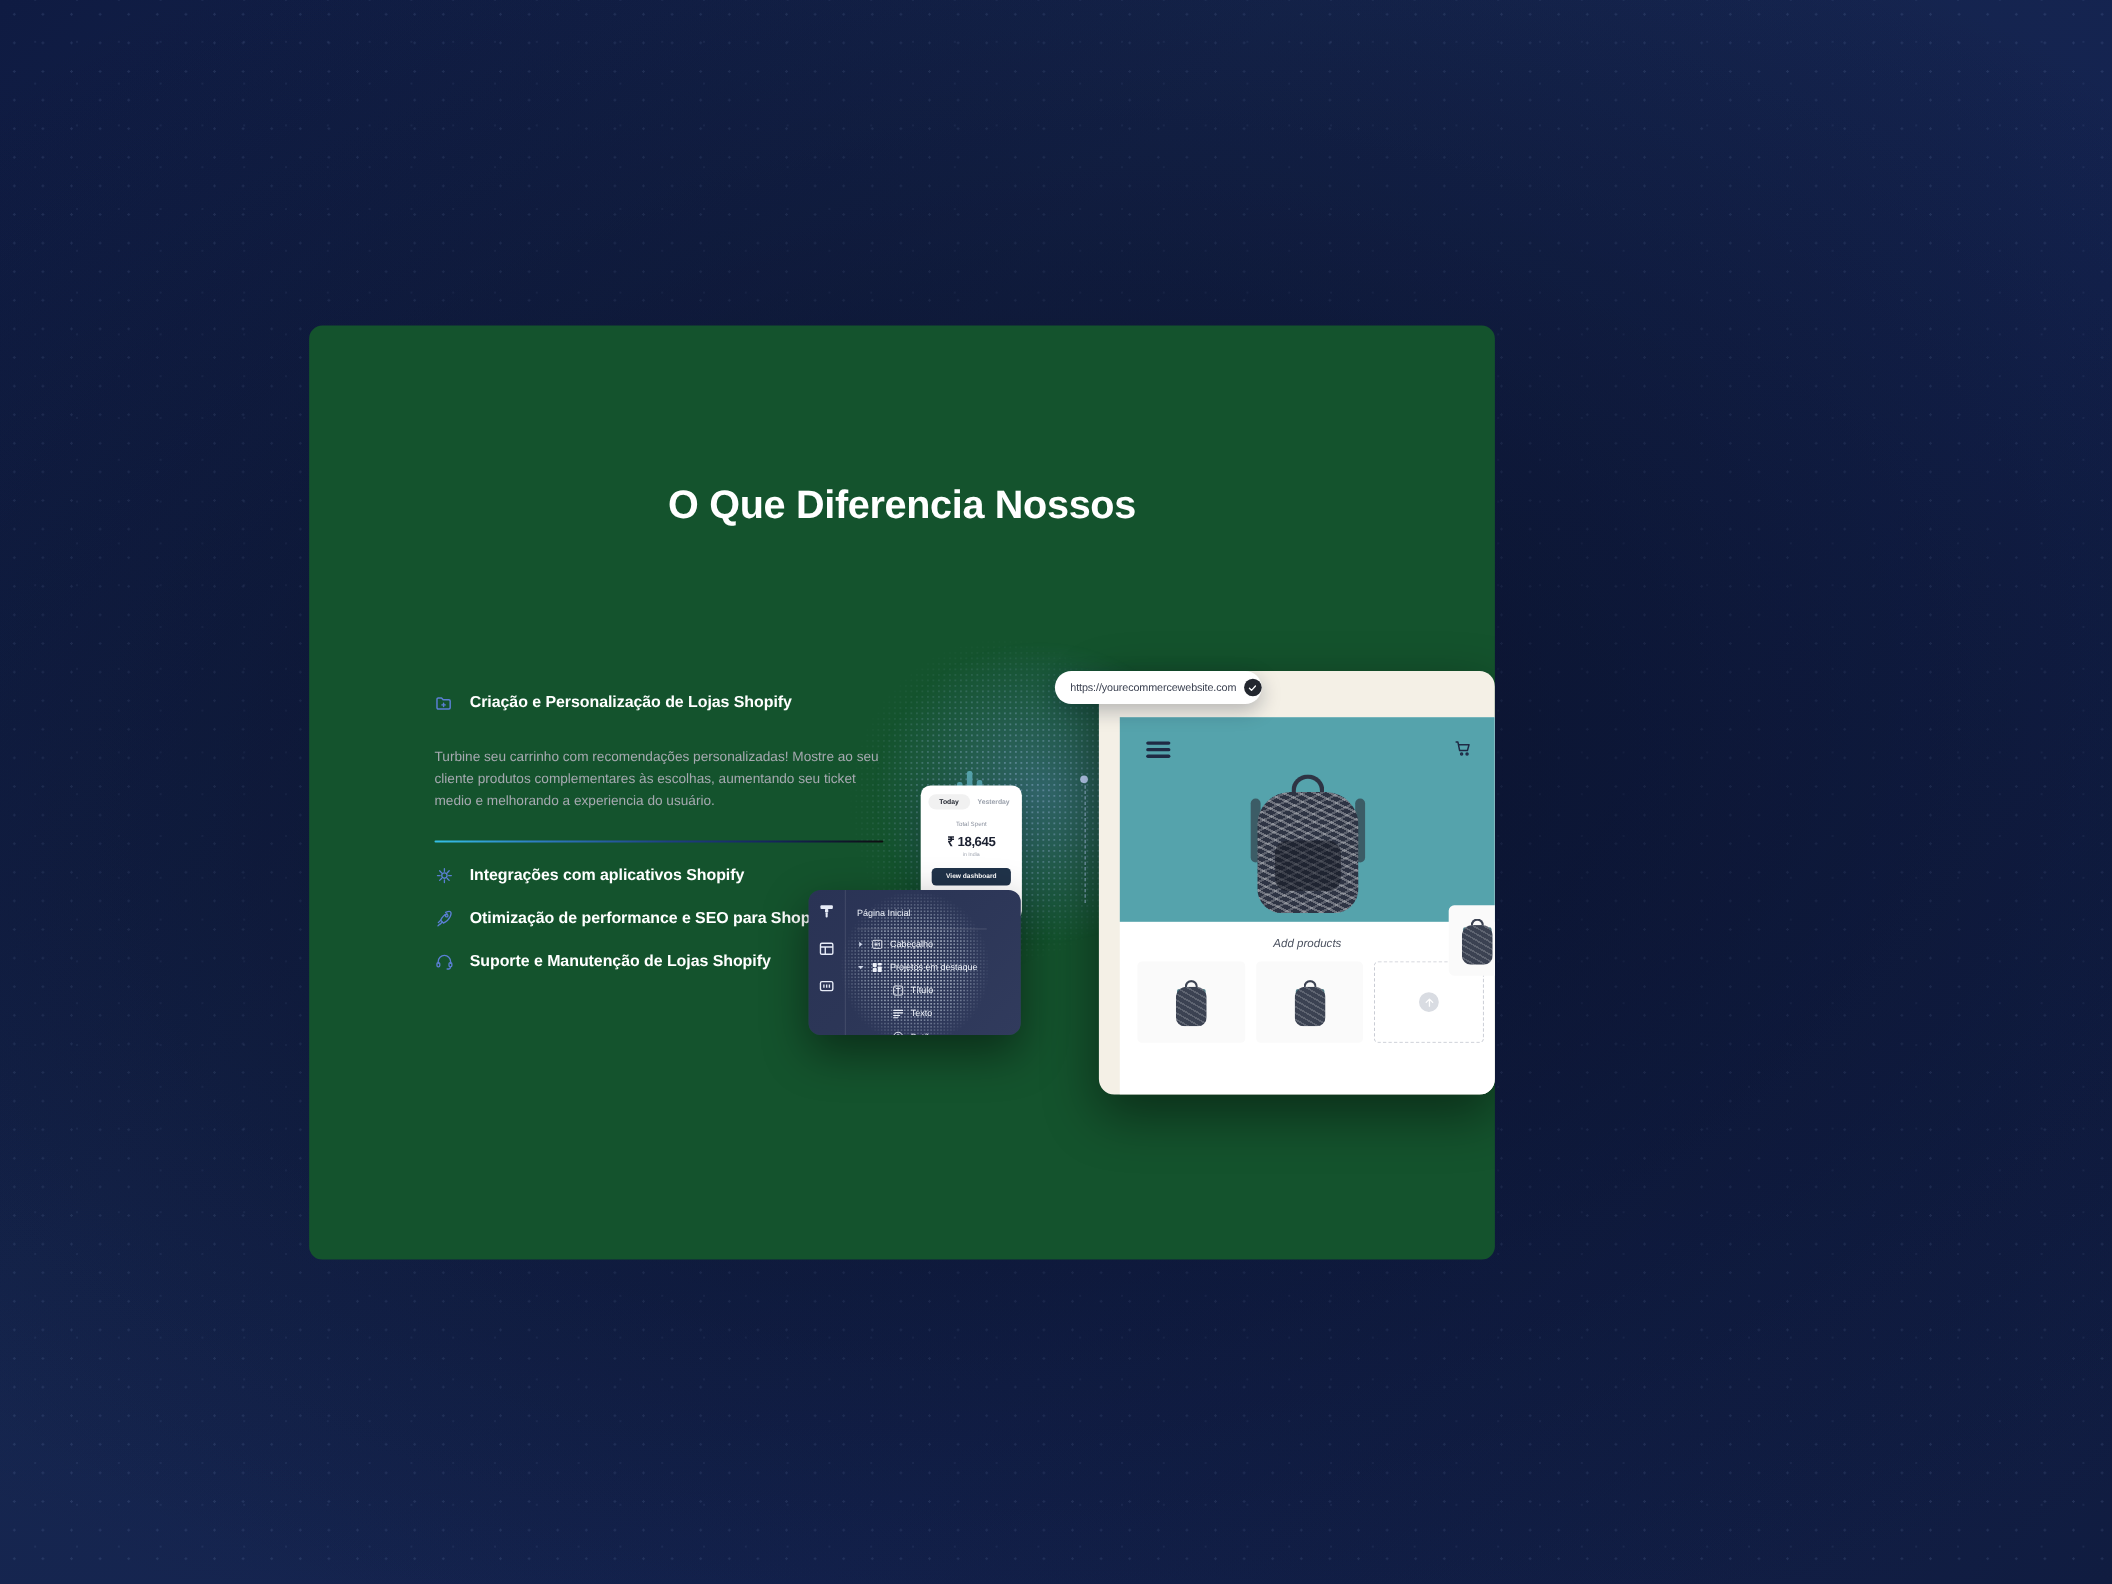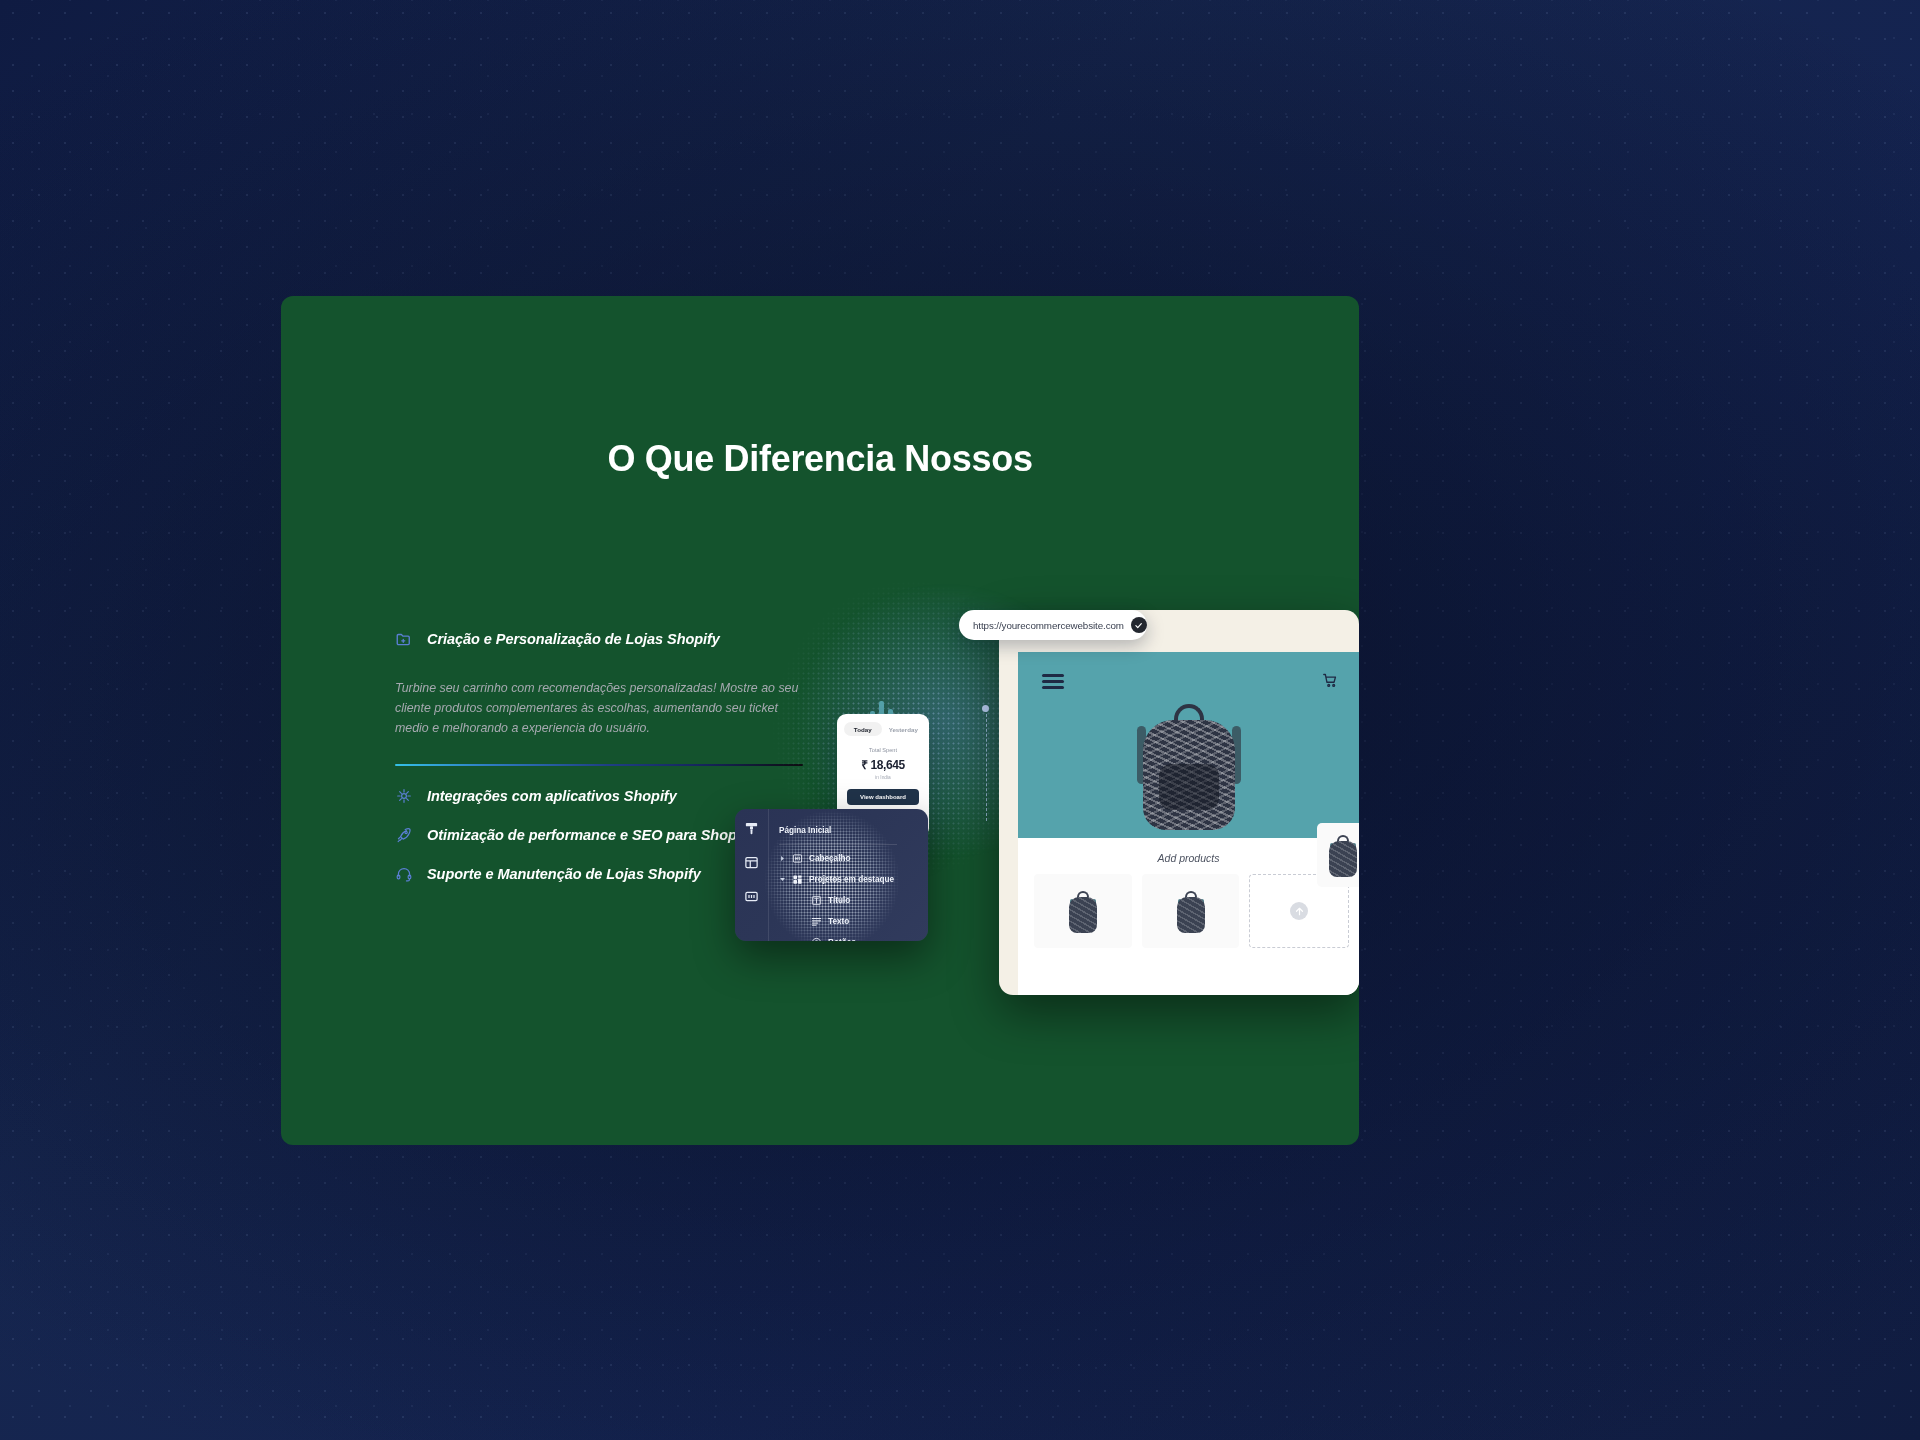--- a/index.html
+++ b/index.html
@@ -46,21 +46,21 @@
     text-align:center;
     color:#ffffff;
     font-size:36px;
     font-weight:700;
     line-height:1.28;
     letter-spacing:-0.3px;
   }
 
   
   #feature-list {
-    position:absolute; left:114px; top:334px; width:420px;font-style:italic;
+    position:absolute; left:114px; top:334px; width:420px;
   }
   .feature-head { display:flex; align-items:center; gap:14px; }
   .feature-icon { width:18px; height:18px; flex:0 0 18px; color:#5b7fd4; display:block; }
   .feature-icon svg { width:18px; height:18px; display:block; }
   .feature-title {
     color:#ffffff; font-size:14.5px; font-weight:700; letter-spacing:-0.05px;
     white-space:nowrap;
   }
   #feature-desc {
     margin-top:30px;
@@ -256,21 +256,21 @@
     pointer-events:none;
   }
   #editor-rail {
     position:absolute; left:0; top:0; width:34px; height:100%;
     border-right:1px solid rgba(255,255,255,.10);
     padding-top:12px;
     display:flex; flex-direction:column; align-items:center; gap:19px;
   }
   .rail-icon { width:15px; height:15px; color:#e7ecf7; }
   .rail-icon svg { width:15px; height:15px; display:block; }
-  #editor-tree { position:absolute; left:34px; top:0; right:0; bottom:0; padding:11px 0 0 10px;font-weight:bold; }
+  #editor-tree { position:absolute; left:34px; top:0; right:0; bottom:0; padding:11px 0 0 10px; }
   .tree-row { display:flex; align-items:center; gap:6px; height:21px; color:#eef2fa; font-size:8.2px; }
   .tree-row.sub { padding-left:32px; }
   .tree-caret { width:7px; flex:0 0 7px; color:#cfd8ea; display:flex; align-items:center; }
   .tree-caret svg { width:7px; height:7px; display:block; }
   .tree-ico { width:11px; height:11px; flex:0 0 11px; color:#eef2fa; }
   .tree-ico svg { width:11px; height:11px; display:block; }
   #tree-divider { margin:3px 0 3px 0; height:1px; width:118px; background:rgba(255,255,255,.13); }
 
   
   #edge-card {

